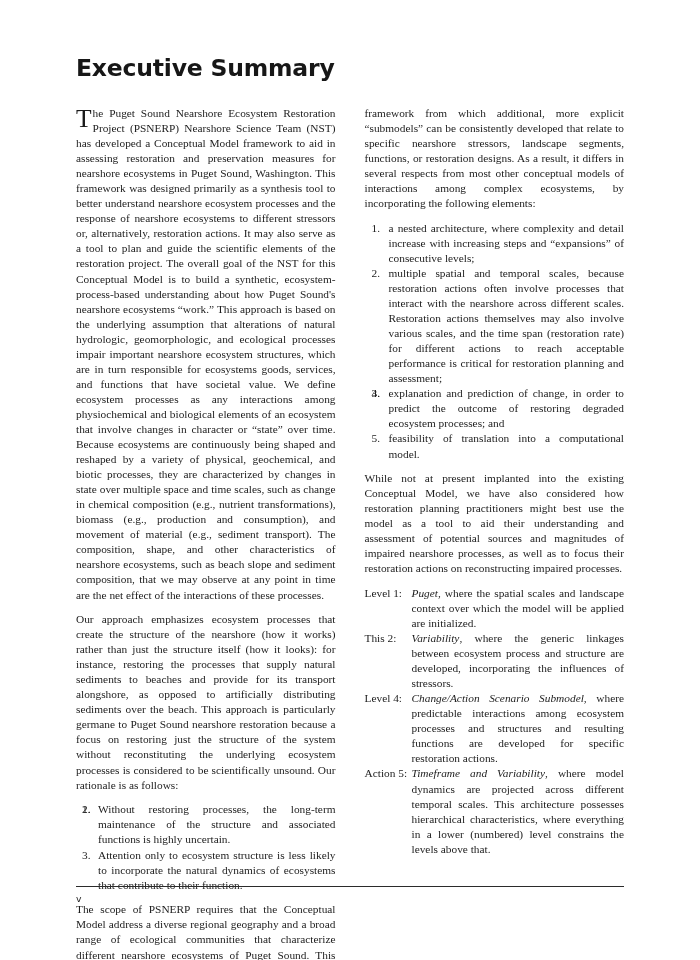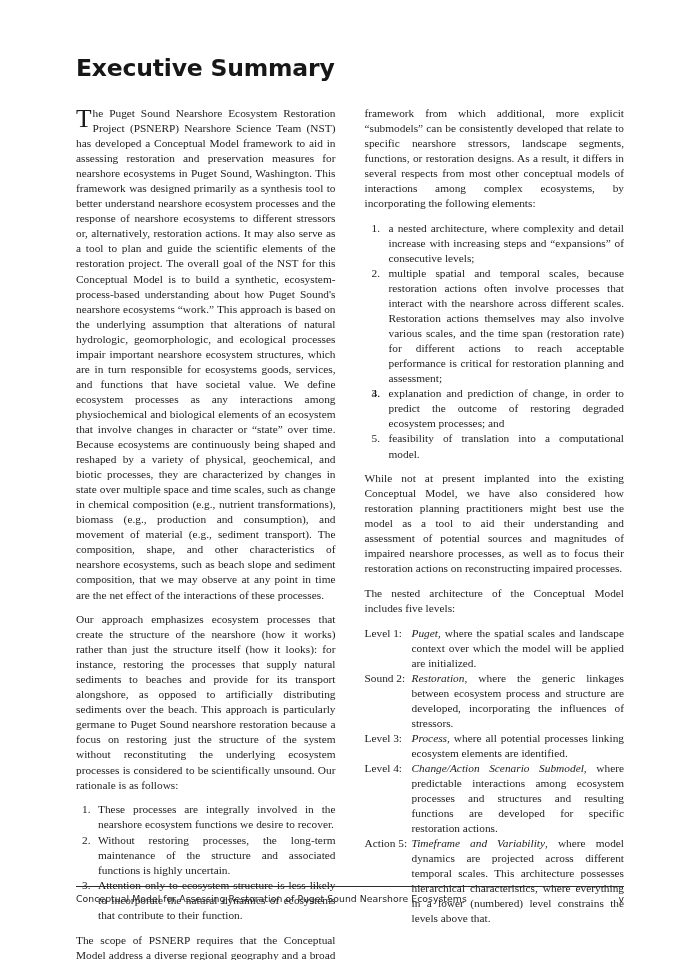--- a/index.html
+++ b/index.html
@@ -165,21 +165,21 @@
 
   <div class="columns">
 
     <div class="col">
 
       <p class="dropcap-p"><span class="dropcap">T</span><span>he Puget Sound Nearshore Ecosystem Restoration Project (PSNERP) Nearshore Science Team (NST) has developed a Conceptual Model framework to aid in assessing restoration and preservation measures for nearshore ecosystems in Puget Sound, Washington. This framework was designed primarily as a synthesis tool to better understand nearshore ecosystem processes and the response of nearshore ecosystems to different stressors or, alternatively, restoration actions. It may also serve as a tool to plan and guide the scientific elements of the restoration project. The overall goal of the NST for this Conceptual Model is to build a synthetic, ecosystem-process-based understanding about how Puget Sound's nearshore ecosystems “work.” This approach is based on the underlying assumption that alterations of natural hydrologic, geomorphologic, and ecological processes impair important nearshore ecosystem structures, which are in turn responsible for ecosystems goods, services, and functions that have societal value. We define ecosystem processes as any interactions among physiochemical and biological elements of an ecosystem that involve changes in character or “state” over time. Because ecosystems are continuously being shaped and reshaped by a variety of physical, geochemical, and biotic processes, they are characterized by changes in state over multiple space and time scales, such as change in chemical composition (e.g., nutrient transformations), biomass (e.g., production and consumption), and movement of material (e.g., sediment transport). The composition, shape, and other characteristics of nearshore ecosystems, such as beach slope and sediment composition, that we may observe at any point in time are the net effect of the interactions of these processes.</span></p>
 
       <p>Our approach emphasizes ecosystem processes that create the structure of the nearshore (how it works) rather than just the structure itself (how it looks): for instance, restoring the processes that supply natural sediments to beaches and provide for its transport alongshore, as opposed to artificially distributing sediments over the beach. This approach is particularly germane to Puget Sound nearshore restoration because a focus on restoring just the structure of the system without reconstituting the underlying ecosystem processes is considered to be scientifically unsound. Our rationale is as follows:</p>
 
       <ol class="num-list">
-        <li><span class="marker">1.</span><span>These processes are integrally involved in the nearshore ecosystem functions we desire to recover.</span></li>
+        <li><span class="marker">1.</span></li>
         <li><span class="marker">2.</span><span>Without restoring processes, the long-term maintenance of the structure and associated functions is highly uncertain.</span></li>
         <li><span class="marker">3.</span><span>Attention only to ecosystem structure is less likely to incorporate the natural dynamics of ecosystems that contribute to their function.</span></li>
       </ol>
 
       <p class="tight">The scope of PSNERP requires that the Conceptual Model address a diverse regional geography and a broad range of ecological communities that characterize different nearshore ecosystems of Puget Sound. This complexity is generally greater than that addressed in other environments where conceptual models have been developed. As a result, we have designed this model as a</p>
     </div>
 
     <div class="col">
 
       <p>framework from which additional, more explicit “submodels” can be consistently developed that relate to specific nearshore stressors, landscape segments, functions, or restoration designs. As a result, it differs in several respects from most other conceptual models of interactions among complex ecosystems, by incorporating the following elements:</p>
@@ -187,33 +187,30 @@
       <ol class="el-list">
         <li><span class="marker">1.</span><span>a nested architecture, where complexity and detail increase with increasing steps and “expansions” of consecutive levels;</span></li>
         <li><span class="marker">2.</span><span>multiple spatial and temporal scales, because restoration actions often involve processes that interact with the nearshore across different scales. Restoration actions themselves may also involve various scales, and the time span (restoration rate) for different actions to reach acceptable performance is critical for restoration planning and assessment;</span></li>
         <li><span class="marker">3.</span></li>
         <li><span class="marker">4.</span><span>explanation and prediction of change, in order to predict the outcome of restoring degraded ecosystem processes; and</span></li>
         <li><span class="marker">5.</span><span>feasibility of translation into a computational model.</span></li>
       </ol>
 
       <p>While not at present implanted into the existing Conceptual Model, we have also considered how restoration planning practitioners might best use the model as a tool to aid their understanding and assessment of potential sources and magnitudes of impaired nearshore processes, as well as to focus their restoration actions on reconstructing impaired processes.</p>
 
-      <p>The nested architecture of the Conceptual Model includes five levels:</p>
 
       <div class="level-list">
         <div class="level-row"><span class="level-label">Level 1:</span><span class="level-term">Puget</span><span>, where the spatial scales and landscape context over which the model will be applied are initialized.</span></div>
-        <div class="level-row"><span class="level-label">Sound 2:</span><span class="level-term">Restoration</span><span>, where the generic linkages between ecosystem process and structure are developed, incorporating the influences of stressors.</span></div>
-        <div class="level-row"><span class="level-label">Level 3:</span><span class="level-term">Process</span><span>, where all potential processes linking ecosystem elements are identified.</span></div>
+        <div class="level-row"><span class="level-label">This 2:</span><span class="level-term">Variability</span><span>, where the generic linkages between ecosystem process and structure are developed, incorporating the influences of stressors.</span></div>
         <div class="level-row"><span class="level-label">Level 4:</span><span class="level-term">Change/Action Scenario Submodel</span><span>, where predictable interactions among ecosystem processes and structures and resulting functions are developed for specific restoration actions.</span></div>
         <div class="level-row"><span class="level-label">Action 5:</span><span class="level-term">Timeframe and Variability</span><span>, where model dynamics are projected across different temporal scales. This architecture possesses hierarchical characteristics, where everything in a lower (numbered) level constrains the levels above that.</span></div>
       </div>
 
     </div>
   </div>
 
   <div class="footer-rule"></div>
 
   <div class="footer">
-    <span>Conceptual Model for Assessing Restoration of Puget Sound Nearshore Ecosystems</span>
     <span class="page-num">v</span>
   </div>
 
 </div>
 
 </body></html>

